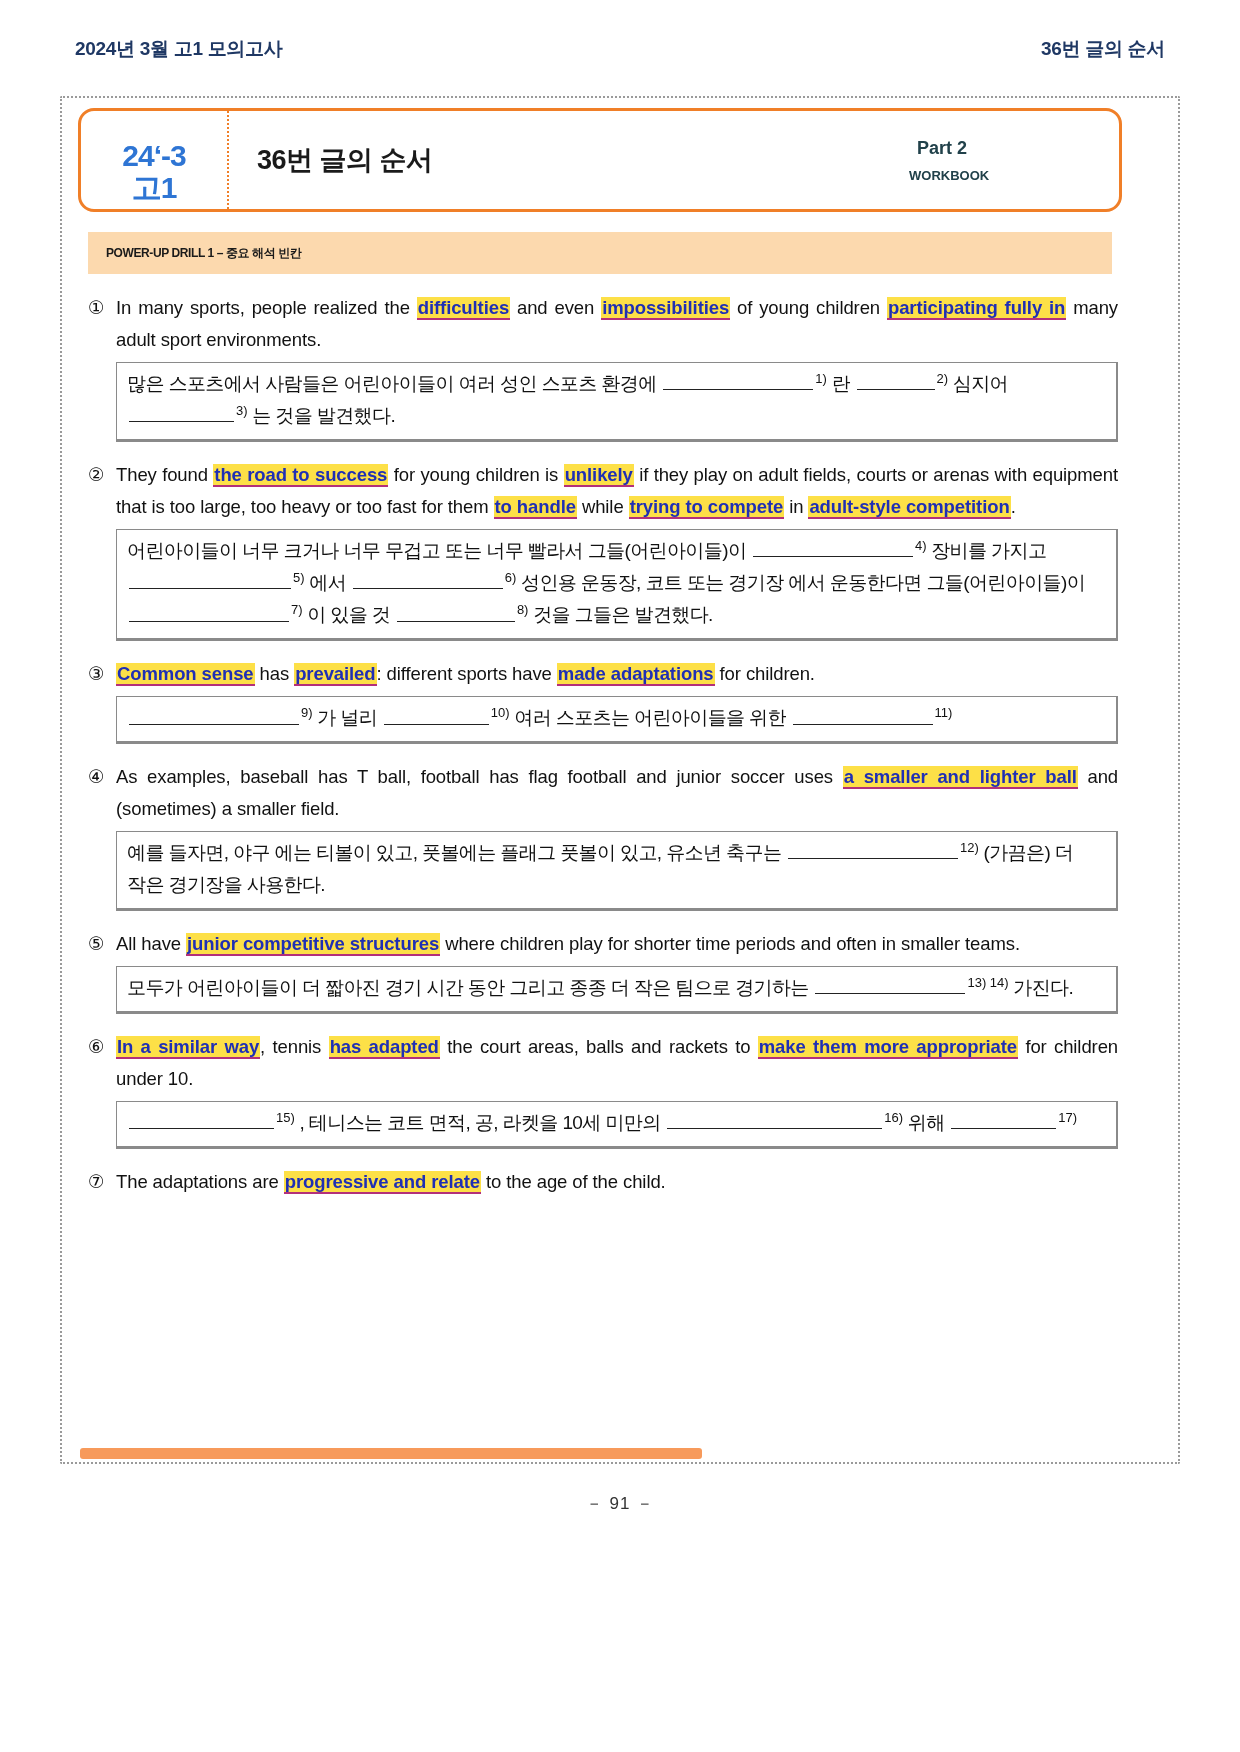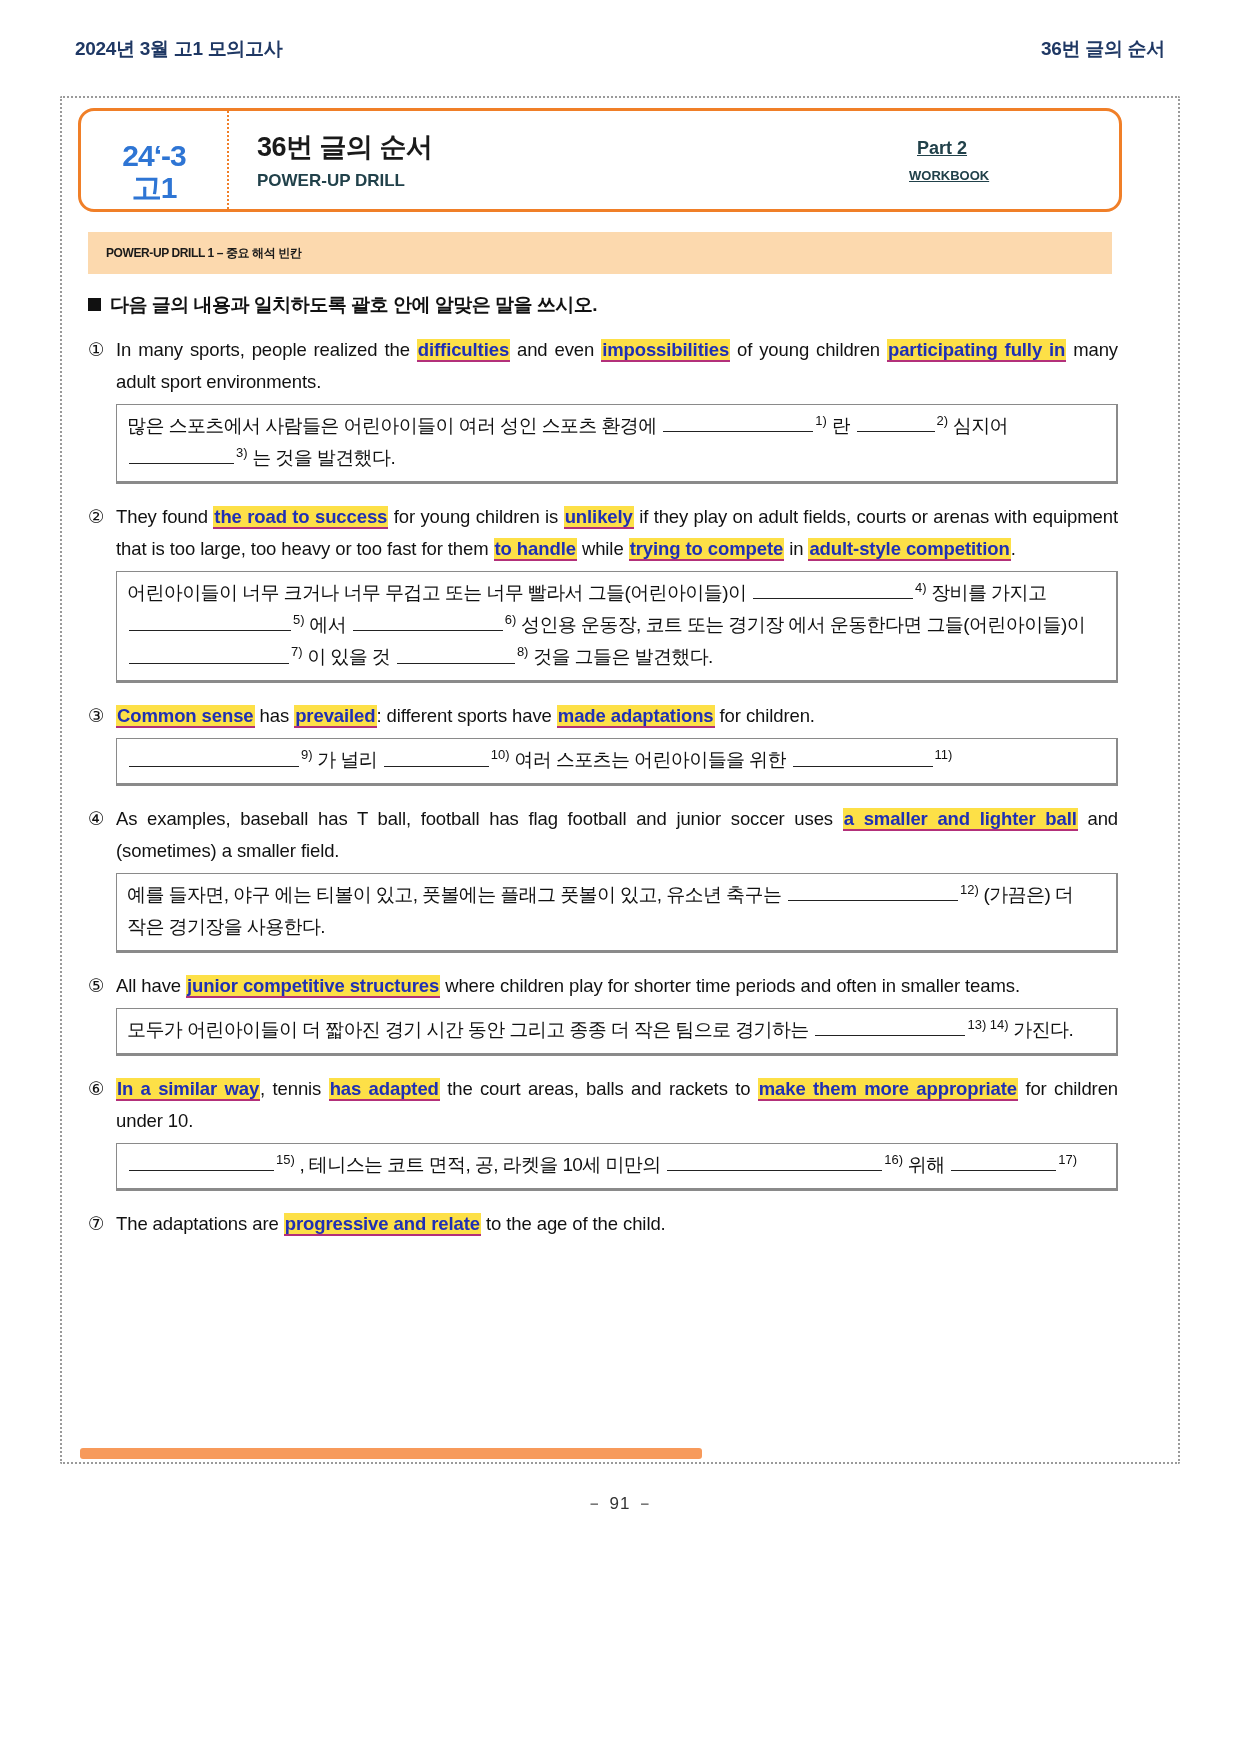--- a/index.html
+++ b/index.html
@@ -50,21 +50,21 @@
     flex:1; display:flex; flex-direction:column;
     justify-content:center; padding-left:28px; gap:6px;
   }
   .tc-mid .big{ font-size:27px; font-weight:bold; color:#1a1a1a; letter-spacing:-0.5px;}
   .tc-mid .small{ font-size:17px; font-weight:bold; color:#21414a; letter-spacing:0px;}
   .tc-right{
     width:250px; flex:none;
     display:flex; flex-direction:column;
     justify-content:center; align-items:flex-start;
     padding-right:24px; gap:9px;
-    color:#21414a; font-weight:bold;text-decoration:underline;
+    color:#21414a; font-weight:bold;
   }
   .tc-right .r1{ font-size:18px; padding-left:48px;}
   .tc-right .r2{ font-size:13px; padding-left:40px;}
 
   
   .banner{
     position:absolute; top:232px; left:88px;
     width:1024px; height:42px;
     background:#FCD9AE;
     display:flex; align-items:center;
@@ -140,37 +140,32 @@
 
 <div class="frame"></div>
 
 <div class="title-card">
   <div class="tc-left">
     <div class="l1">24‘-3</div>
     <div class="l2">고1</div>
   </div>
   <div class="tc-mid">
     <div class="big">36번 글의 순서</div>
-    <div class="small">POWER-UP DRILL</div>
   </div>
   <div class="tc-right">
     <div class="r1">Part 2</div>
     <div class="r2">WORKBOOK</div>
   </div>
 </div>
 
 <div class="banner">
   <span>POWER-UP DRILL 1 – 중요 해석 빈칸</span>
 </div>
 
 <div class="content">
-  <div class="instruction">
-    <span class="sq"></span>
-    <span>다음 글의 내용과 일치하도록 괄호 안에 알맞은 말을 쓰시오.</span>
-  </div>
   <div id="items-host">
       <div class="item">
         <div class="eng">
           <span class="num">①</span>
           <span class="eng-body jf"><span>In many sports, people realized the </span><span class="hl">difficulties</span><span> and even </span><span class="hl">impossibilities</span><span> of young children </span><span class="hl">participating fully in</span><span> many adult sport environments.</span></span>
         </div>
         <div class="kbox"><span>많은 스포츠에서 사람들은 어린아이들이 여러 성인 스포츠 환경에 </span><span class="blank" style="width: 150px;"></span><span class="fn">1)</span><span> 란 </span><span class="blank" style="width: 78px;"></span><span class="fn">2)</span><span> 심지어 </span><span class="blank" style="width: 105px;"></span><span class="fn">3)</span><span> 는 것을 발견했다.</span></div>
       </div>
       <div class="item">
         <div class="eng">

